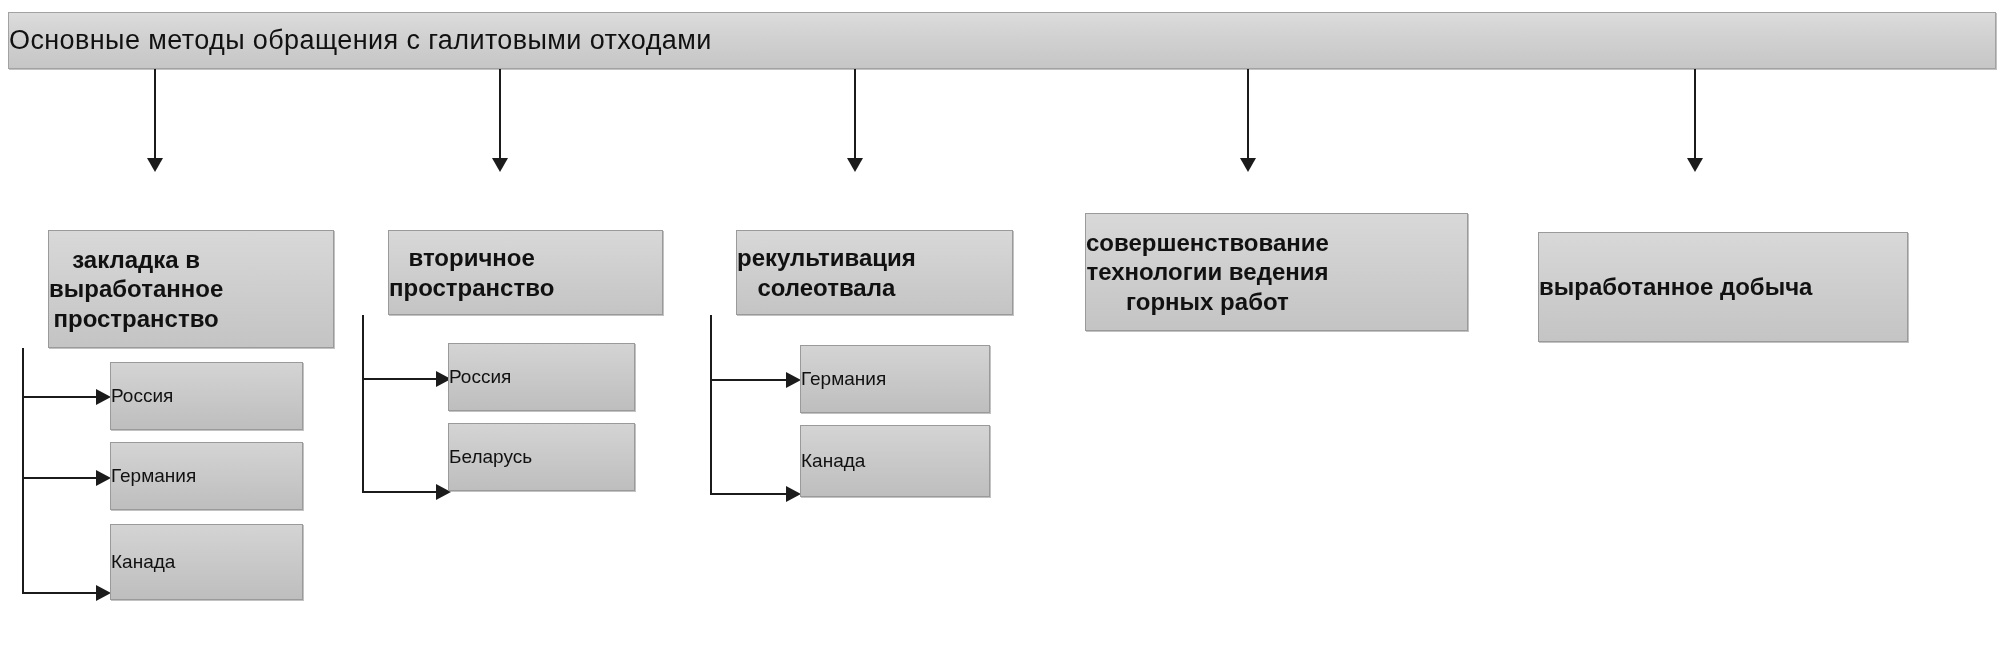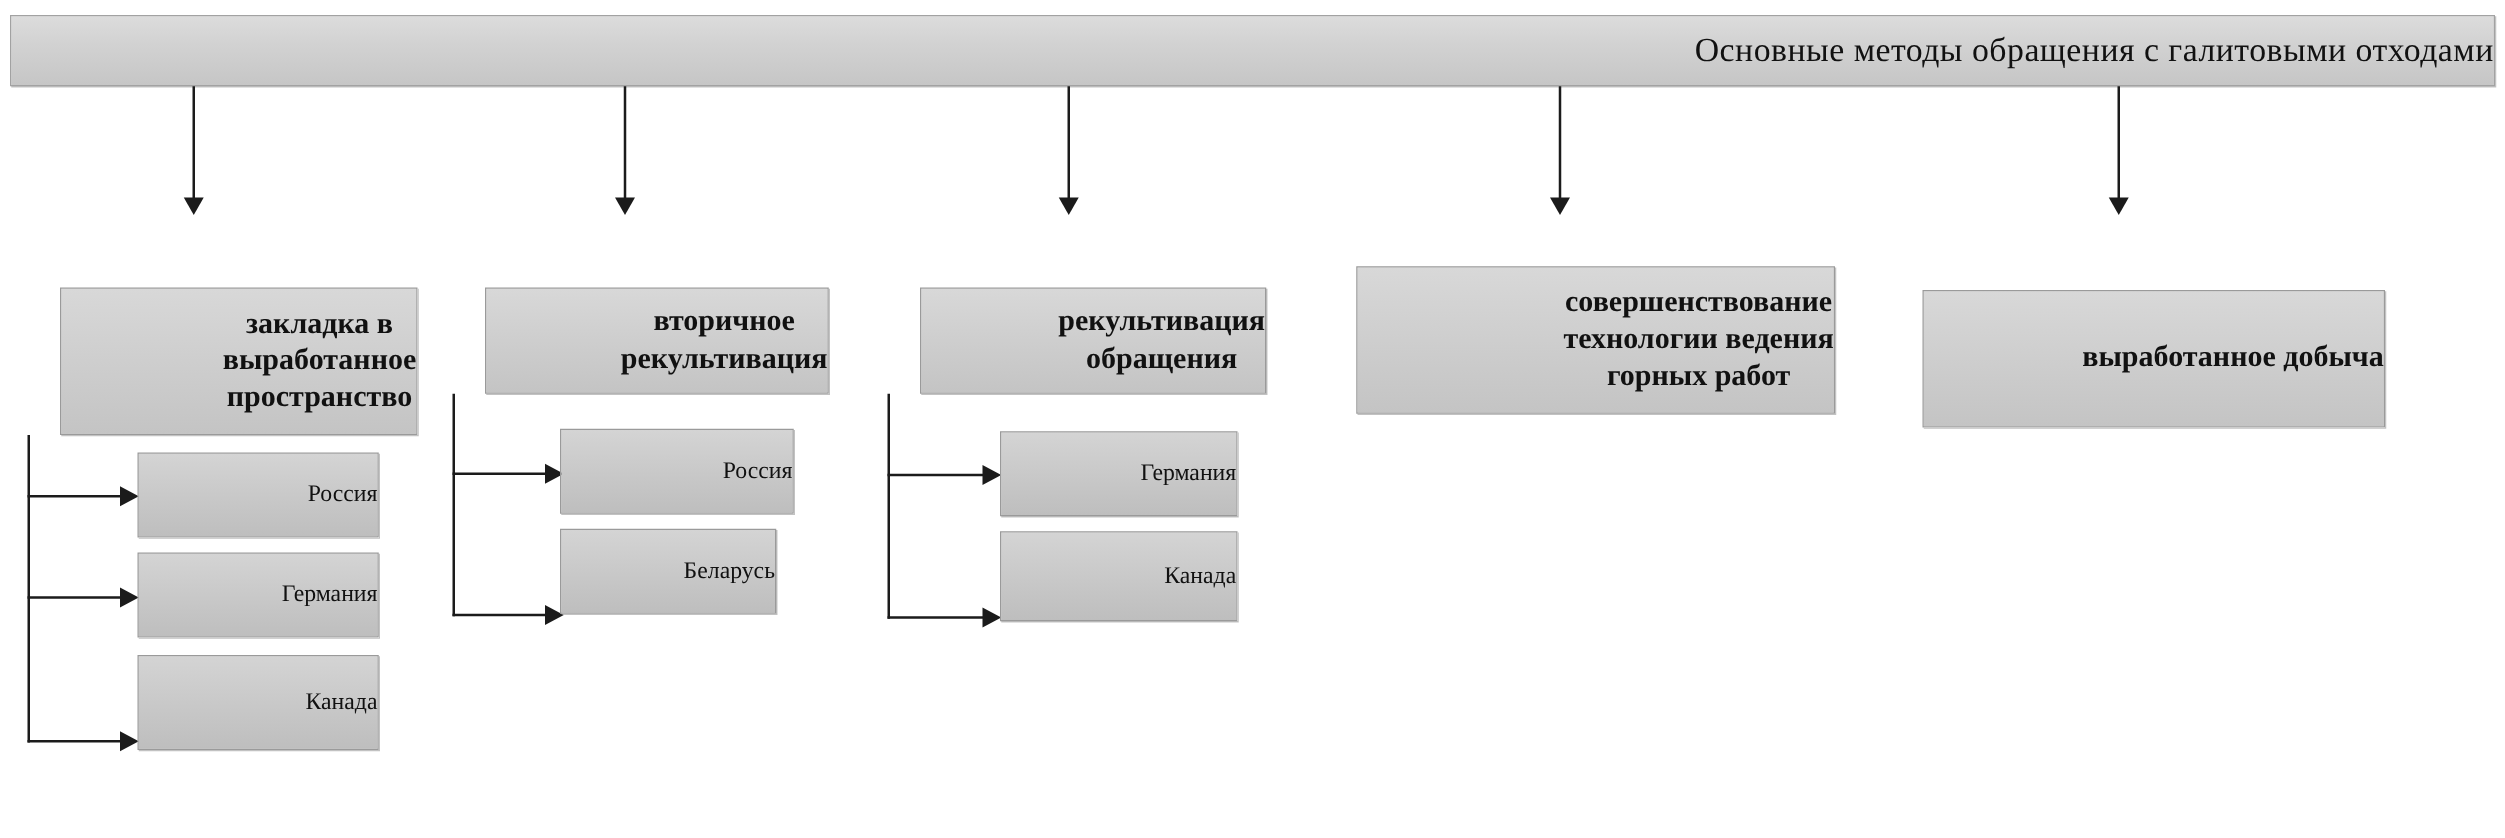--- a/index.html
+++ b/index.html
@@ -20,25 +20,24 @@
 
   
   .box {
     position: absolute;
     box-sizing: border-box;
     border: 1px solid #9a9a9a;
     background: linear-gradient(180deg, #d8d8d8 0%, #cfcfcf 45%, #c4c4c4 100%);
     box-shadow: 1px 1px 0 rgba(120,120,120,0.45);
     display: flex;
     align-items: center;
-    justify-content: flex-end;
+    justify-content: flex-start;
     text-align: center;
     color: #111111;
     line-height: 1.22;
-    font-family: Liberation Serif, serif;
   }
 
   .title-box {
     left: 8px;
     top: 12px;
     width: 1988px;
     height: 57px;
     font-size: 27px;
     background: linear-gradient(180deg, #dcdcdc 0%, #d2d2d2 40%, #c6c6c6 100%);
     border: 1px solid #a2a2a2;
@@ -128,39 +127,39 @@
   </div>
   <div class="box leaf" style="left:110px; top:442px; width:193px; height:68px;">
     <span class="label">Германия</span>
   </div>
   <div class="box leaf" style="left:110px; top:524px; width:193px; height:76px;">
     <span class="label">Канада</span>
   </div>
 
   <div class="box level1" style="left:360px; top:230px; width:275px; height:85px;">
     <span class="label">вторичное
-рекультивация</span>
+пространство</span>
   </div>
 
   <div class="vline" style="left:362px; top:315px; height:178px;"></div>
   <div class="hline" style="left:362px; top:378px; width:76px;"></div>
   <div class="arrow-right" style="left:436px; top:371px;"></div>
   <div class="hline" style="left:362px; top:491px; width:76px;"></div>
   <div class="arrow-right" style="left:436px; top:484px;"></div>
 
   <div class="box leaf" style="left:448px; top:343px; width:187px; height:68px;">
     <span class="label">Россия</span>
   </div>
-  <div class="box leaf" style="left:448px; top:423px; width:173px; height:68px;">
+  <div class="box leaf" style="left:448px; top:423px; width:187px; height:68px;">
     <span class="label">Беларусь</span>
   </div>
 
   <div class="box level1" style="left:708px; top:230px; width:277px; height:85px;">
     <span class="label">рекультивация
-обращения</span>
+солеотвала</span>
   </div>
 
   <div class="vline" style="left:710px; top:315px; height:180px;"></div>
   <div class="hline" style="left:710px; top:379px; width:78px;"></div>
   <div class="arrow-right" style="left:786px; top:372px;"></div>
   <div class="hline" style="left:710px; top:493px; width:78px;"></div>
   <div class="arrow-right" style="left:786px; top:486px;"></div>
 
   <div class="box leaf" style="left:800px; top:345px; width:190px; height:68px;">
     <span class="label">Германия</span>

